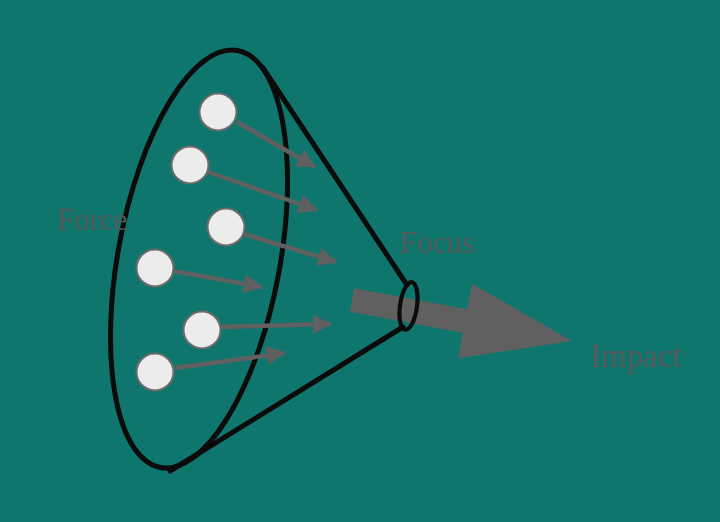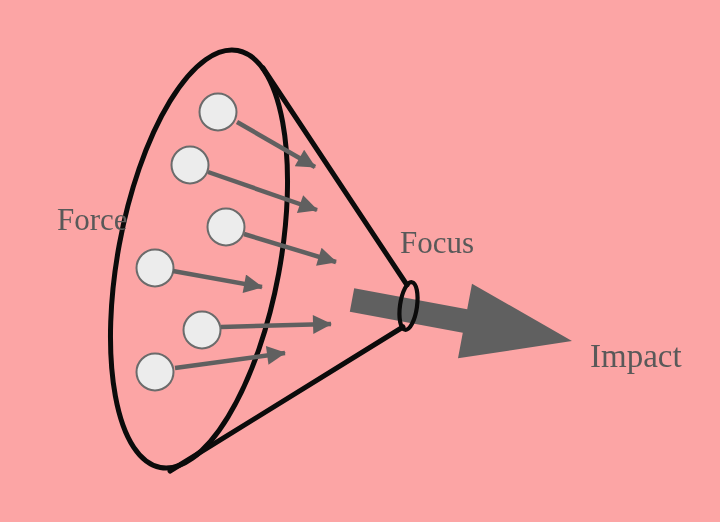--- a/index.html
+++ b/index.html
@@ -1,19 +1,19 @@
 <!DOCTYPE html>
 <html style="--background: #ffffff; --outline: #0b0b0b; --arrow: #606060; --text: #595959; --circle_fill: #ececec; --circle_stroke: #6b6b6b;"><head>
 <meta charset="utf-8">
 <style>
   html,body{margin:0;padding:0;background:#ffffff;}
   .stage{
     position:relative;
     width:720px;height:522px;
-    background:#fca5a5;
+    background:#0f766e;
     overflow:hidden;
     font-family:"Liberation Serif","DejaVu Serif",serif;
   }
   svg{display:block;}
   .outline{fill:none;stroke:var(--outline,#0b0b0b);}
   .mouth{stroke-width:5;}
   .edge{stroke-width:5;stroke-linecap:round;}
   .ring{stroke-width:4.2;}
   .dot{fill:var(--circle_fill,#ececec);stroke:var(--circle_stroke,#6b6b6b);stroke-width:2;}
   .farrow{stroke:var(--arrow,#606060);stroke-width:4.5;}

